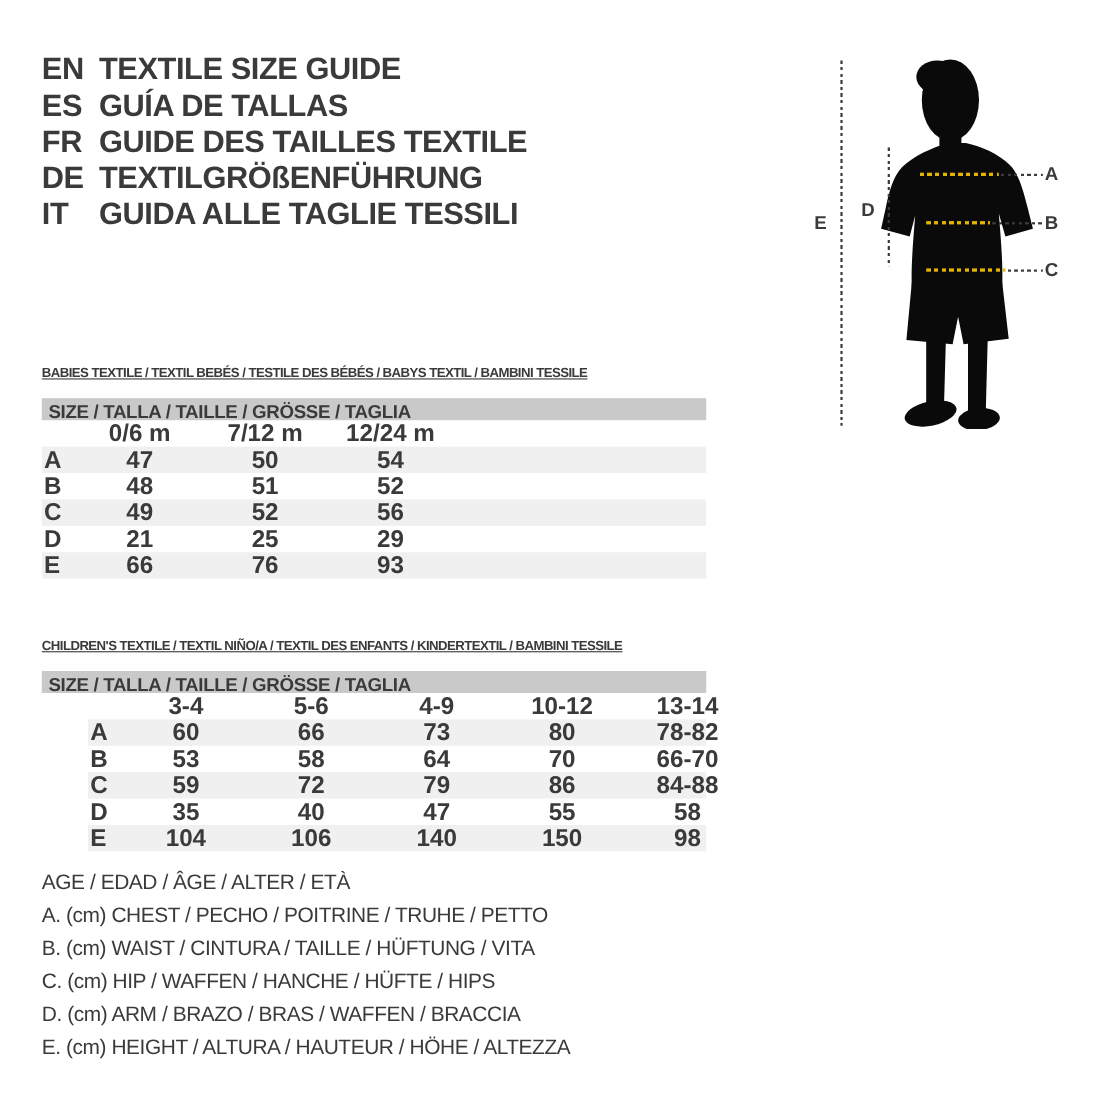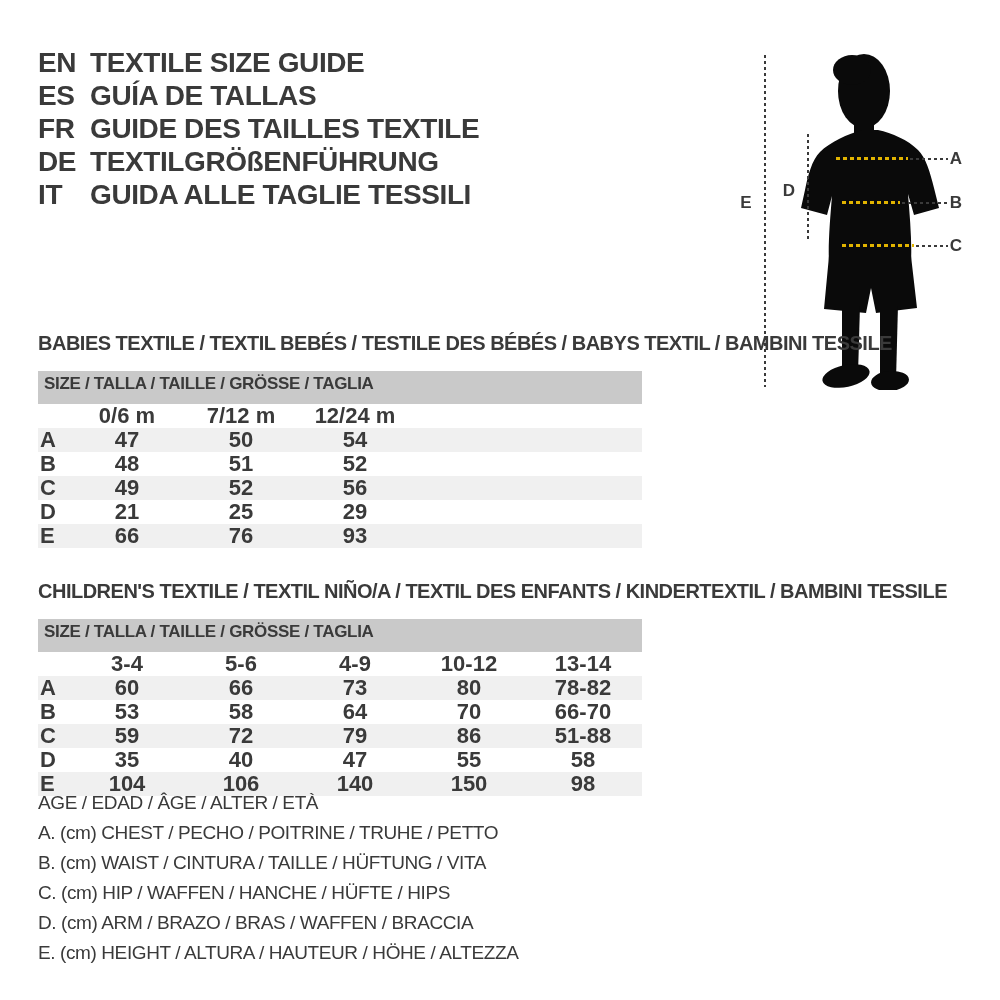--- a/index.html
+++ b/index.html
@@ -15,29 +15,29 @@
   .lang-row{display:flex;line-height:33px;font-size:28px;letter-spacing:-0.4px;font-weight:bold;}
   .lang-code{width:52px;flex:0 0 52px;}
 
   
   .vline{width:2px;background-image:repeating-linear-gradient(180deg,#3a3a3a 0 3px,transparent 3px 6px);}
   .hline-black{height:2px;background-image:repeating-linear-gradient(90deg,#3a3a3a 0 3px,transparent 3px 6px);}
   .hline-yellow{height:3px;background-image:repeating-linear-gradient(90deg,#e2b400 0 4px,transparent 4px 7px);z-index:3;}
   .marker{font-size:17px;font-weight:bold;width:20px;text-align:center;}
 
   
-  .section-title{font-size:20px;letter-spacing:-0.5px;font-weight:bold;white-space:nowrap;}
+  .section-title{font-size:12px;letter-spacing:-0.5px;font-weight:bold;white-space:nowrap;text-decoration:underline;}
 
   
   .size-table{width:604px;}
-  .size-bar{background:#c9c9c9;height:33px;line-height:25px;padding-left:6px;font-size:17px;
+  .size-bar{background:#c9c9c9;height:20px;line-height:25px;padding-left:6px;font-size:17px;
             letter-spacing:-0.3px;margin-top:16px;font-weight:bold;box-sizing:border-box;}
   .trow{display:grid;height:24px;line-height:24px;font-size:22px;font-weight:bold;}
   .babies-grid .trow{grid-template-columns:32px repeat(3,114px) 1fr;}
-  .children-grid .trow{grid-template-columns:32px repeat(5,114px);}
+  .children-grid .trow{grid-template-columns:32px repeat(5,114px);margin-left:42px;}
   .trow .cell{text-align:center;}
   .trow .rlabel{text-align:left;padding-left:2px;}
   .trow.stripe{background:#f0f0f0;}
 
   
   .legend{top:788px;left:38px;}
   .legend-line{line-height:30px;font-size:19px;letter-spacing:-0.4px;white-space:nowrap;}
 </style>
 </head>
 <body>
@@ -176,21 +176,21 @@
           <div class="cell">64</div>
           <div class="cell">70</div>
           <div class="cell">66-70</div>
         </div>
         <div class="trow stripe">
           <div class="rlabel">C</div>
           <div class="cell">59</div>
           <div class="cell">72</div>
           <div class="cell">79</div>
           <div class="cell">86</div>
-          <div class="cell">51-88</div>
+          <div class="cell">84-88</div>
         </div>
         <div class="trow">
           <div class="rlabel">D</div>
           <div class="cell">35</div>
           <div class="cell">40</div>
           <div class="cell">47</div>
           <div class="cell">55</div>
           <div class="cell">58</div>
         </div>
         <div class="trow stripe">

